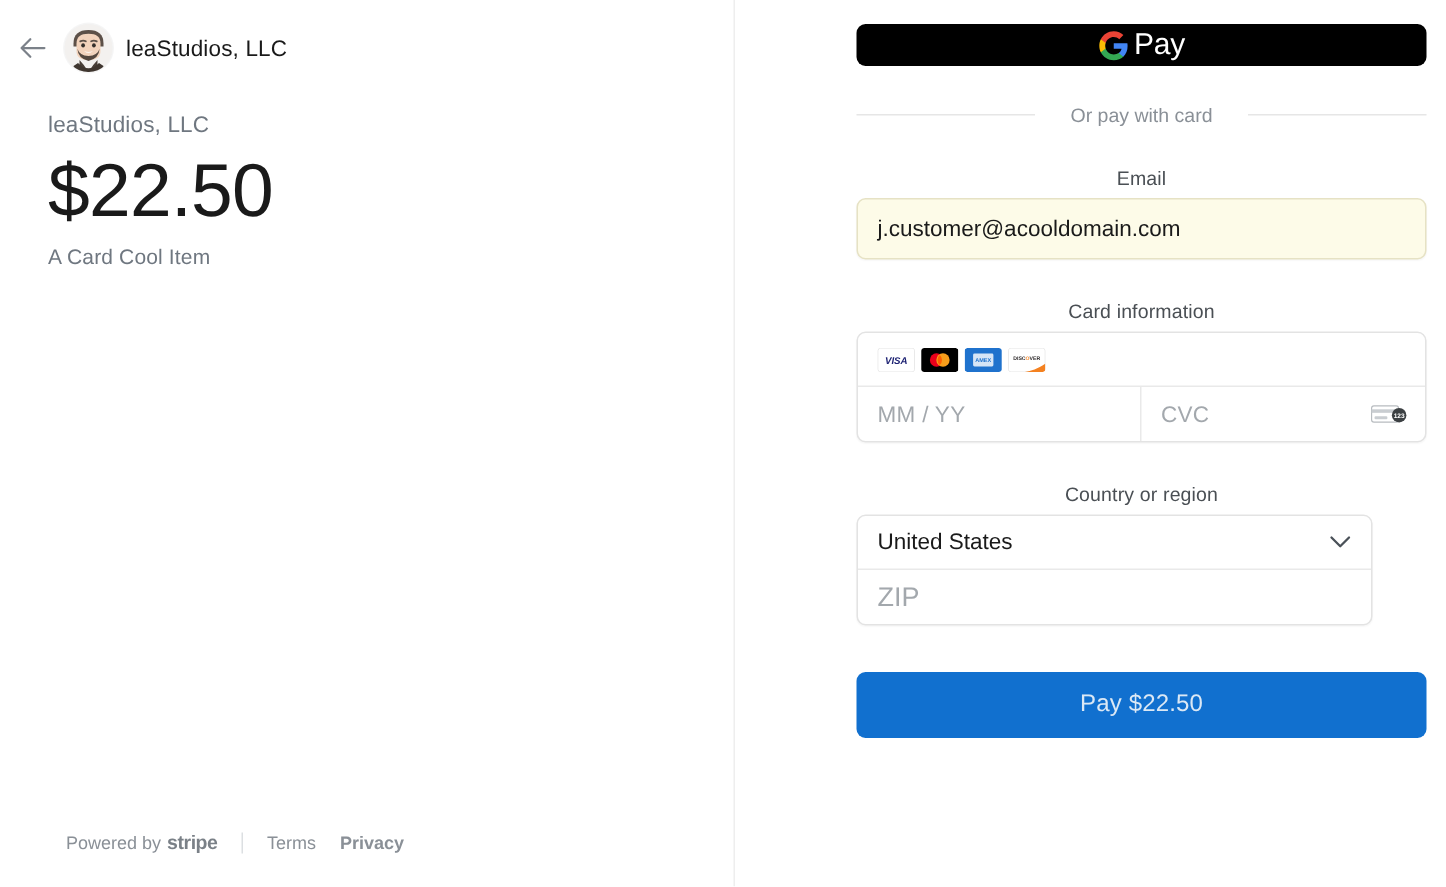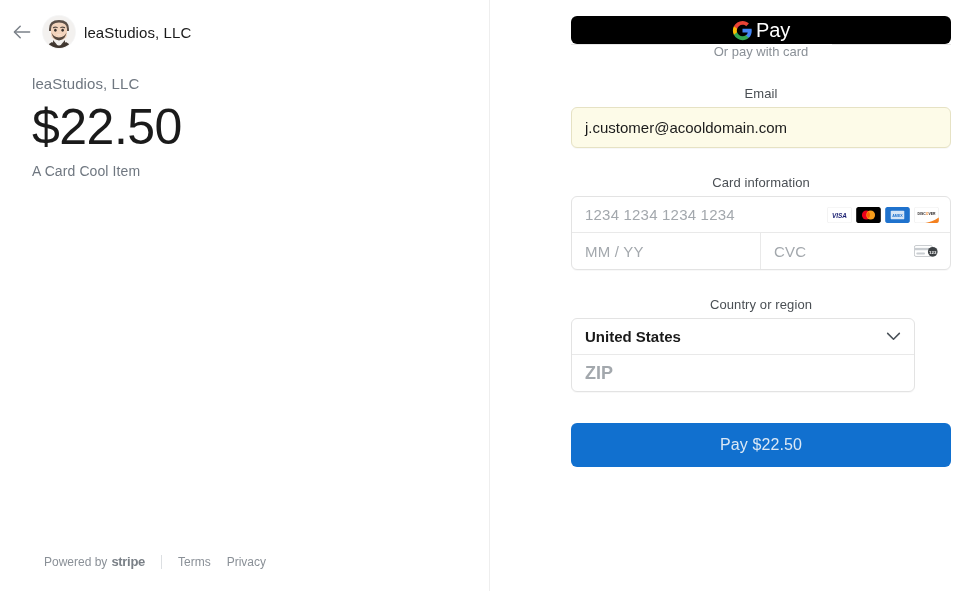--- a/index.html
+++ b/index.html
@@ -124,21 +124,21 @@
     background: #dcdfe2;
     margin: 0 16px;
   }
   .footer-link {
     color: #8a9097;
     text-decoration: none;
     margin-right: 16px;
     cursor: pointer;
     font-size: 12px;
   }
-  .footer-link:last-child { margin-right: 15px; }
+  .footer-link:last-child { margin-right: 15px; font-weight: bold; }
 
   
   .right-panel {
     width: 474px;
     height: 591px;
     position: relative;
     background: #ffffff;
     flex: 1 1 auto;
     overflow: hidden;
   }
@@ -163,21 +163,22 @@
   }
   .gpay-text {
     color: #ffffff;
     font-size: 20px;
     font-weight: 400;
     letter-spacing: -0.2px;
   }
 
   .divider {
     display: flex;
-    align-items: flex-start;
+    align-items: center;
+    margin-top: 25px;
     gap: 24px;
   }
   .divider-line { flex: 1; height: 1px; background: #e6e6e6; }
   .divider-text { font-size: 13px; color: #8a9097; white-space: nowrap; }
 
   .field-group { margin-top: 27px; text-align: center; }
   .field-label {
     display: block;
     font-size: 13px;
     color: #4a4f54;
@@ -250,21 +251,20 @@
   .sub-ph { font-size: 15px; color: #a3a8ad; letter-spacing: 0.2px; }
 
   
   .country-group {
     width: 344px;
     border: 1px solid #e3e3e3;
     border-radius: 6px;
     background: #ffffff;
     box-shadow: 0 1px 1px rgba(0,0,0,0.03);
     overflow: hidden;
-    font-weight: bold;
   }
   .country-row {
     height: 36px;
     display: flex; align-items: center; justify-content: space-between;
     padding: 0 13px;
     border-bottom: 1px solid #e9e9e9;
     cursor: pointer;
   }
   .country-val { font-size: 15px; color: #1a1a1a; }
   .zip-row {
@@ -370,21 +370,20 @@
         <div class="input-box autofilled">
           <span>j.customer@acooldomain.com</span>
         </div>
       </div>
 
       <div class="field-group">
         <label class="field-label">Card information</label>
         <div class="card-group">
           <div class="card-row top">
             <div class="card-number">
-              <span class="cn-ph">1234 1234 1234 1234</span>
               <span class="brands">
                 <svg class="brand" viewBox="0 0 40 26" aria-hidden="true">
                   <rect width="40" height="26" rx="3" fill="#ffffff" stroke="#e2e2e2"></rect>
                   <text x="20" y="17.5" font-family="Liberation Sans, sans-serif" font-size="10.5" font-weight="700" font-style="italic" fill="#1a1f71" text-anchor="middle">VISA</text>
                 </svg>
                 <svg class="brand" viewBox="0 0 40 26" aria-hidden="true">
                   <rect width="40" height="26" rx="3" fill="#000000"></rect>
                   <circle cx="16.5" cy="13" r="7.2" fill="#eb001b"></circle>
                   <circle cx="23.5" cy="13" r="7.2" fill="#f79e1b"></circle>
                   <path d="M20 7.6a7.2 7.2 0 0 0 0 10.8 7.2 7.2 0 0 0 0-10.8z" fill="#ff5f00"></path>

